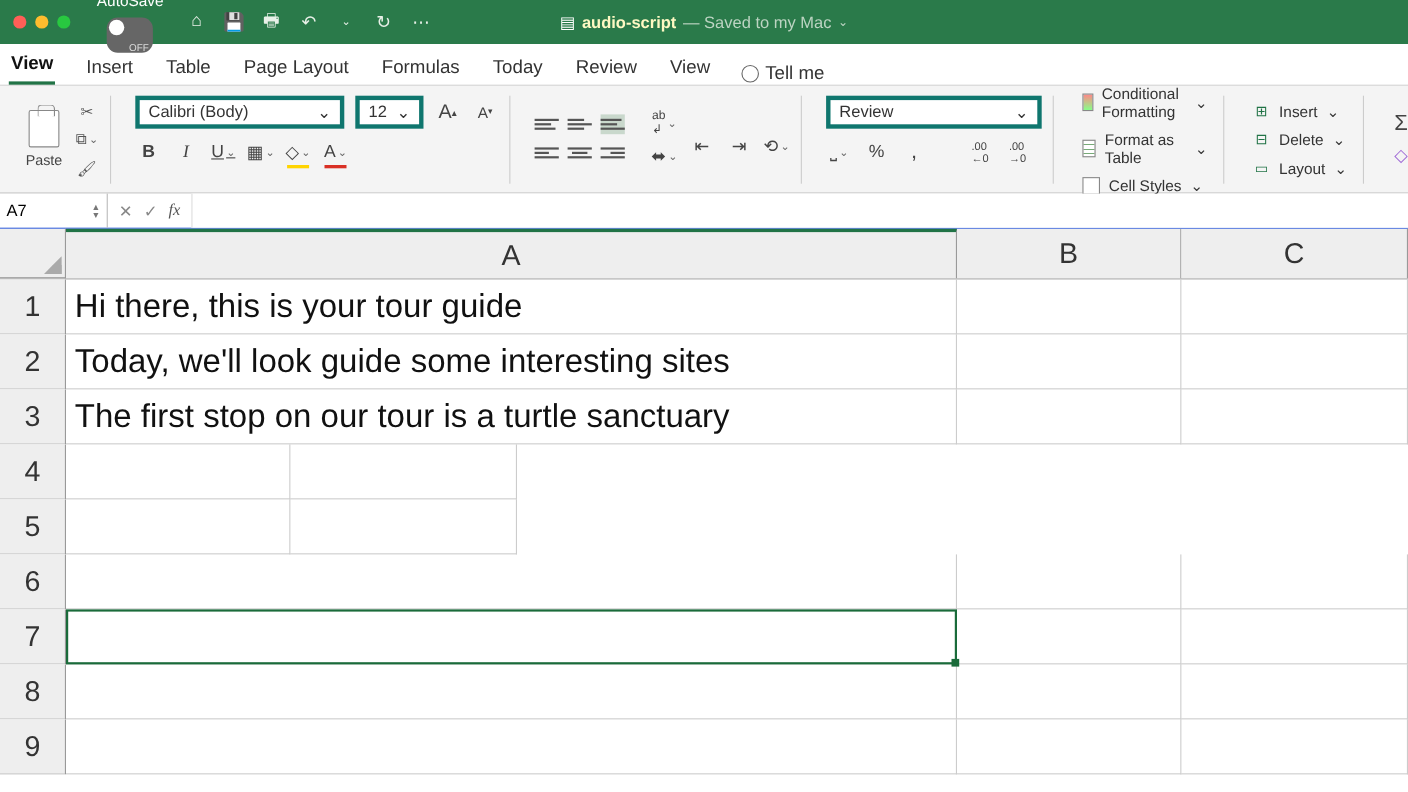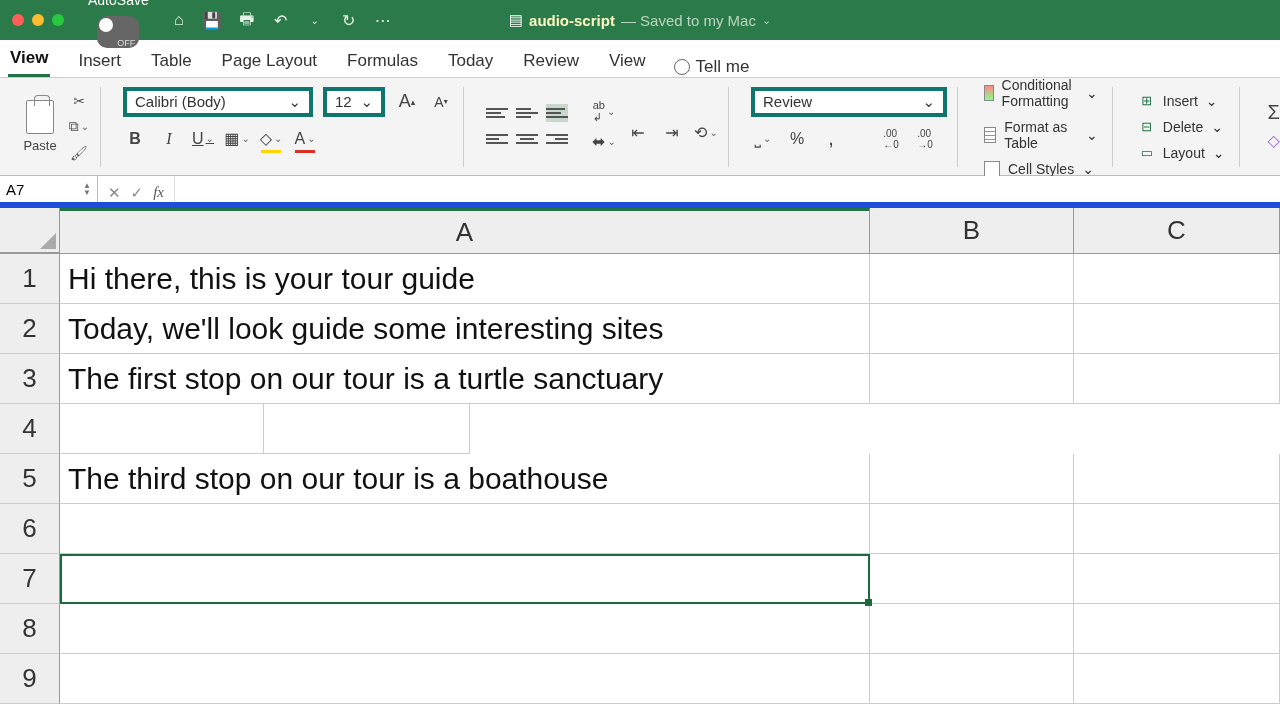--- a/index.html
+++ b/index.html
@@ -52,21 +52,21 @@
   .ag span { height:2px; background:#555; display:block; }
   .ag.sel { background:#c9d8cc; }
 
   .numfmt { width:196px; }
   .rb-item { display:flex; align-items:center; gap:8px; font-size:14px; color:#333; padding:3px 4px; }
   .rb-item .sq { width:16px; height:16px; border:1px solid #888; background:#fff; }
   .iconbox { width:16px; height:16px; display:inline-flex; align-items:center; justify-content:center; font-size:13px; color:#217346; }
   .col2 { display:flex; flex-direction:column; gap:4px; }
 
   
-  .fxbar { height:32px; border-bottom:6px solid #1d4ed8; display:flex; align-items:flex-end; background:#fff; }
+  .fxbar { height:32px; border-bottom:1px solid #1d4ed8; display:flex; align-items:center; background:#fff; }
   .namebox { width:98px; height:100%; border-right:1px solid #bbb; display:flex; align-items:center; justify-content:space-between; padding:0 6px; font-size:15px; }
   .nb-arrow { display:flex; flex-direction:column; font-size:8px; color:#777; line-height:7px; }
   .fx-ctrl { display:flex; gap:10px; padding:0 10px; color:#888; font-size:15px; }
   .fx-label { font-style:italic; font-family:Georgia,serif; color:#555; font-size:15px; }
   .fx-input { flex:1; height:100%; border:none; border-left:1px solid #ddd; padding:0 8px; font-size:15px; }
 
   
   .sheet { position:relative; }
   .colheads { display:flex; height:46px; border-bottom:1px solid #999; }
   .corner { width:60px; background:#eee; border-right:1px solid #999; border-bottom:1px solid #999; position:relative; }
@@ -328,21 +328,20 @@
       <div class="cell cB"></div>
       <div class="cell cC"></div>
     </div>
     <div class="tr">
       <div class="rowh">4</div>
       <div class="cell cB"></div>
       <div class="cell cC"></div>
     </div>
     <div class="tr">
       <div class="rowh">5</div>
-      <div class="cell cA">The third stop on our tour is a boathouse</div>
       <div class="cell cB"></div>
       <div class="cell cC"></div>
     </div>
     <div class="tr">
       <div class="rowh">6</div>
       <div class="cell cA"></div>
       <div class="cell cB"></div>
       <div class="cell cC"></div>
     </div>
     <div class="tr">

